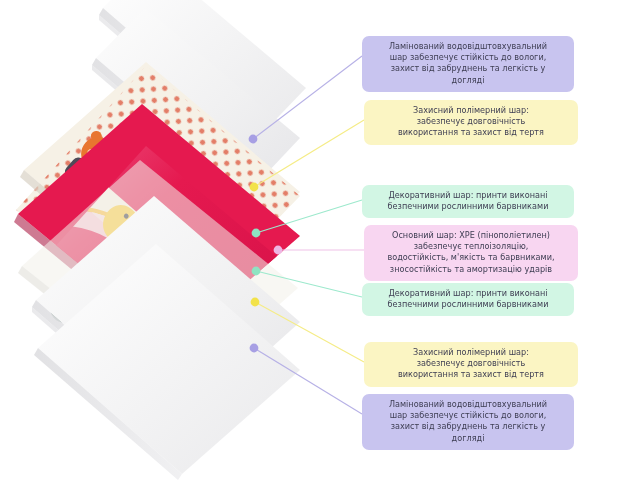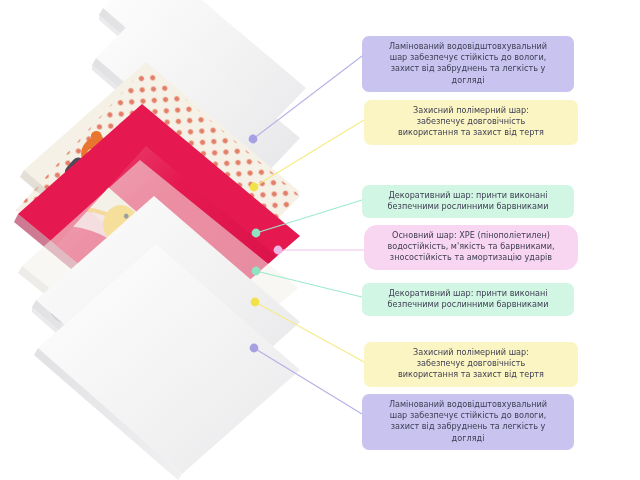--- a/index.html
+++ b/index.html
@@ -258,22 +258,23 @@
       <span>Захисний полімерний шар:</span>
       <span>забезпечує довговічність</span>
       <span>використання та захист від тертя</span>
     </div>
 
   <div class="label lab-dec-top" style="background: rgb(210, 246, 228);">
       <span>Декоративний шар: принти виконані</span>
       <span>безпечними рослинними барвниками</span>
     </div>
 
-  <div class="label lab-core" style="background: rgb(248, 214, 241); border-radius: 13px;">
+  <div class="label lab-core" style="background: rgb(248, 214, 241);">
       <span>Основний шар: XPE (пінополіетилен)</span>
+      <span>забезпечує теплоізоляцію,</span>
       <span>водостійкість, м'якість та барвниками,</span>
       <span>зносостійкість та амортизацію ударів</span>
     </div>
 
   <div class="label lab-dec-bot" style="background: rgb(210, 246, 228);">
       <span>Декоративний шар: принти виконані</span>
       <span>безпечними рослинними барвниками</span>
     </div>
 
   <div class="label lab-poly-bot" style="background: rgb(251, 245, 195);">

